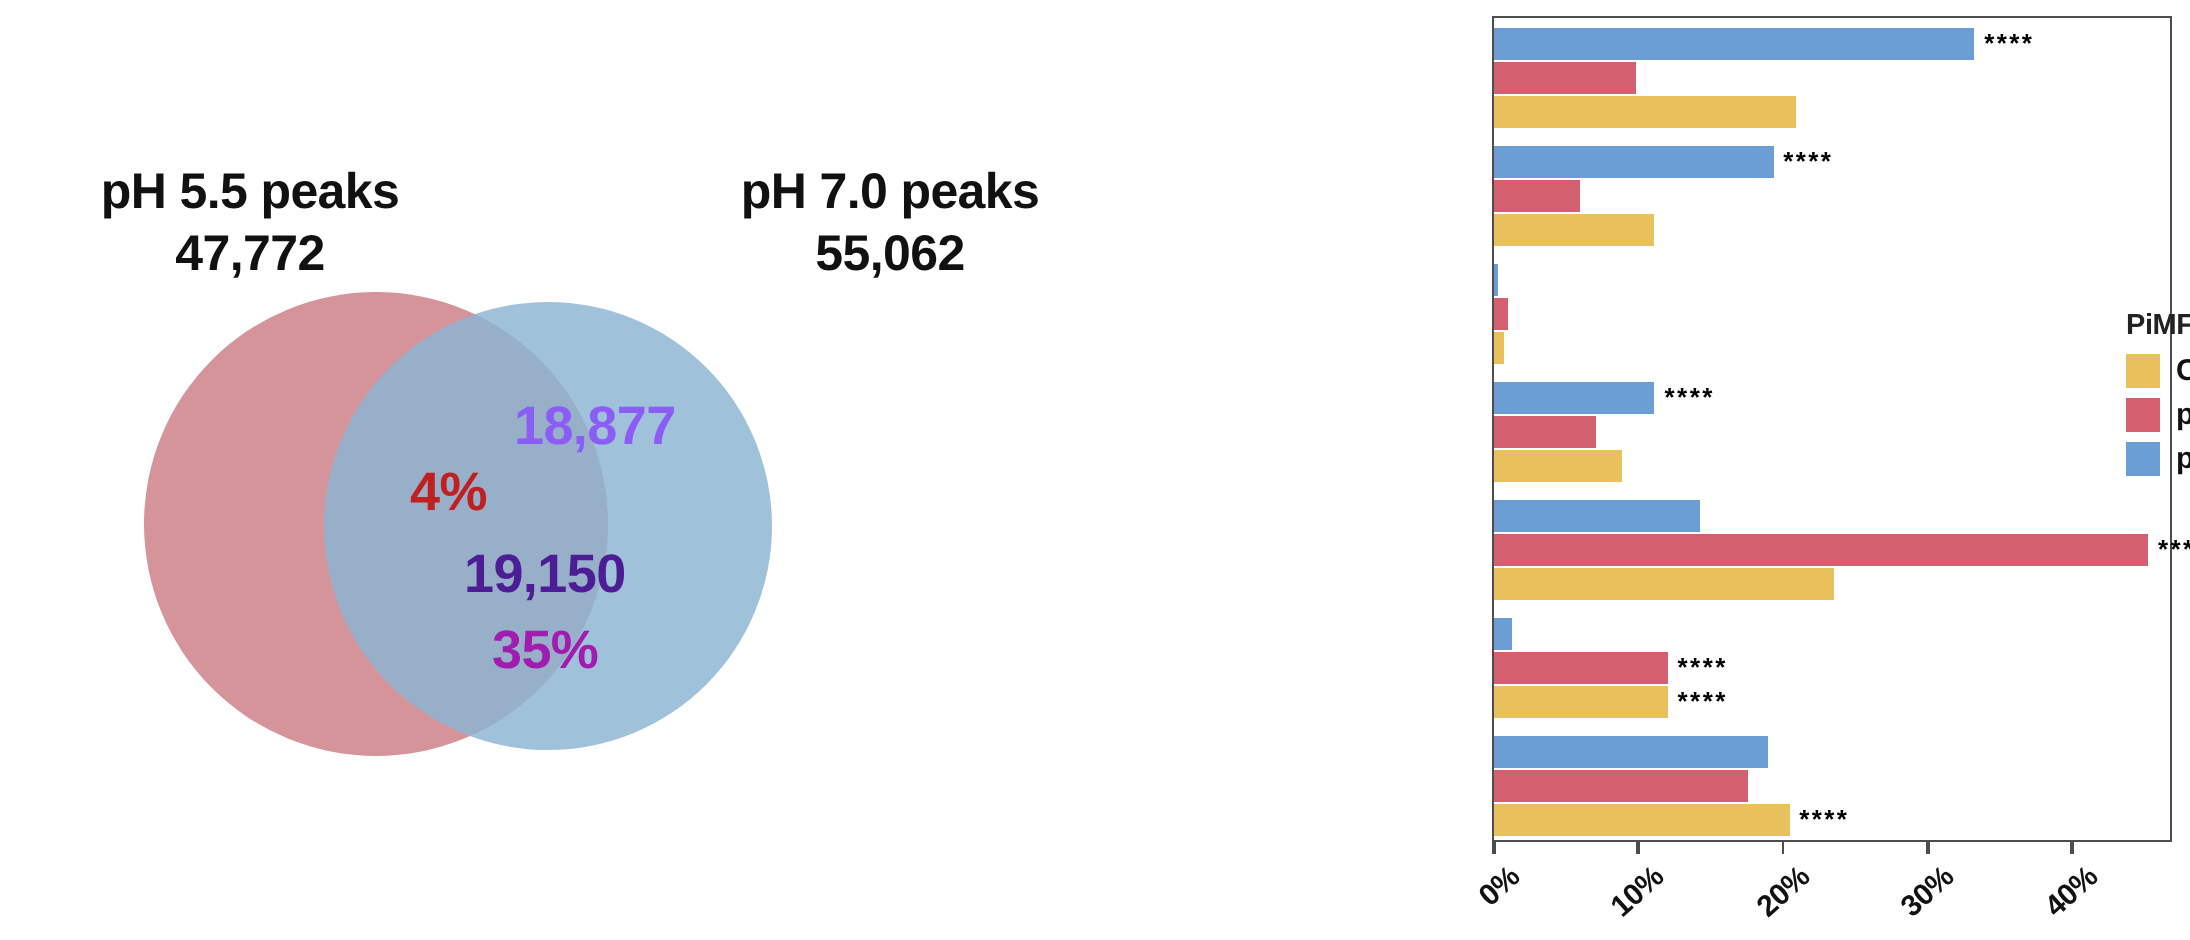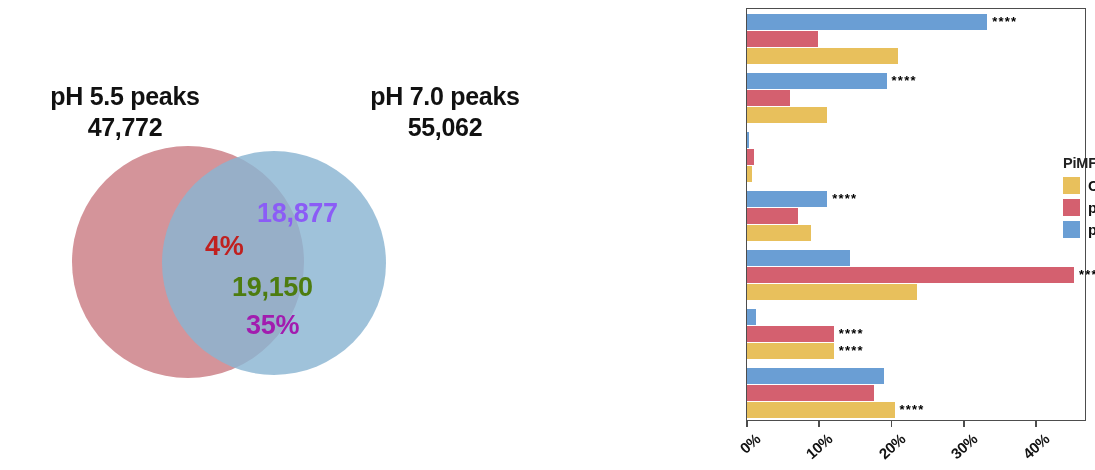--- a/index.html
+++ b/index.html
@@ -32,21 +32,21 @@
 
   .venn-num{
     position:absolute;
     font-weight:bold;
     white-space:nowrap;
     font-size:27px;
     letter-spacing:-0.3px;
   }
   #venn-inter-count{left:217px;top:198px;color:#8b5cf6;margin-left:40px;}
   #venn-inter-pct{left:205px;top:231px;color:#c0201f;}
-  #venn-union-count{left:232px;top:272px;color:#4d7c0f;}
+  #venn-union-count{left:232px;top:272px;color:#4c1d95;}
   #venn-union-pct{left:246px;top:310px;color:#a21caf;}
 
   
   #chart-panel{position:absolute;left:600px;top:0;width:495px;height:470px;}
 
   #plot-frame{
     position:absolute;
     left:146px;   
     top:8px;
     width:340px;

